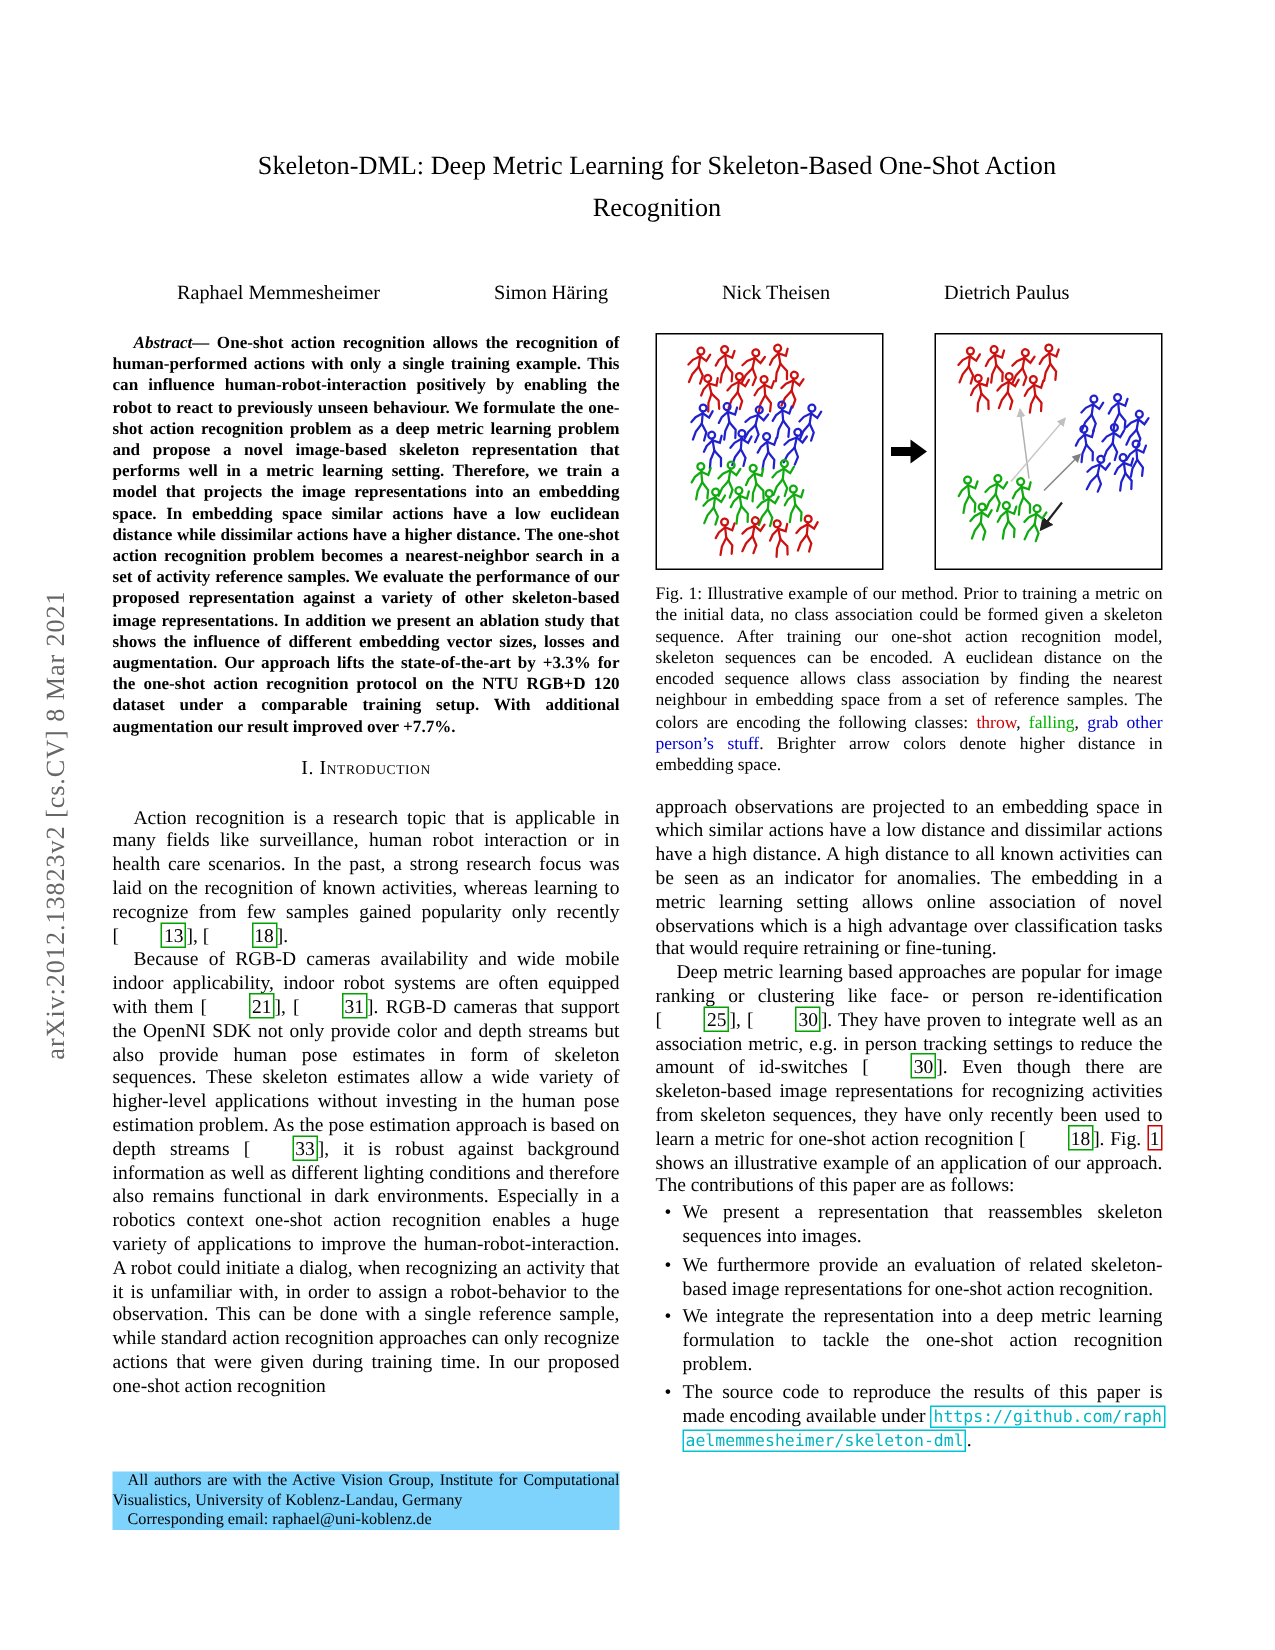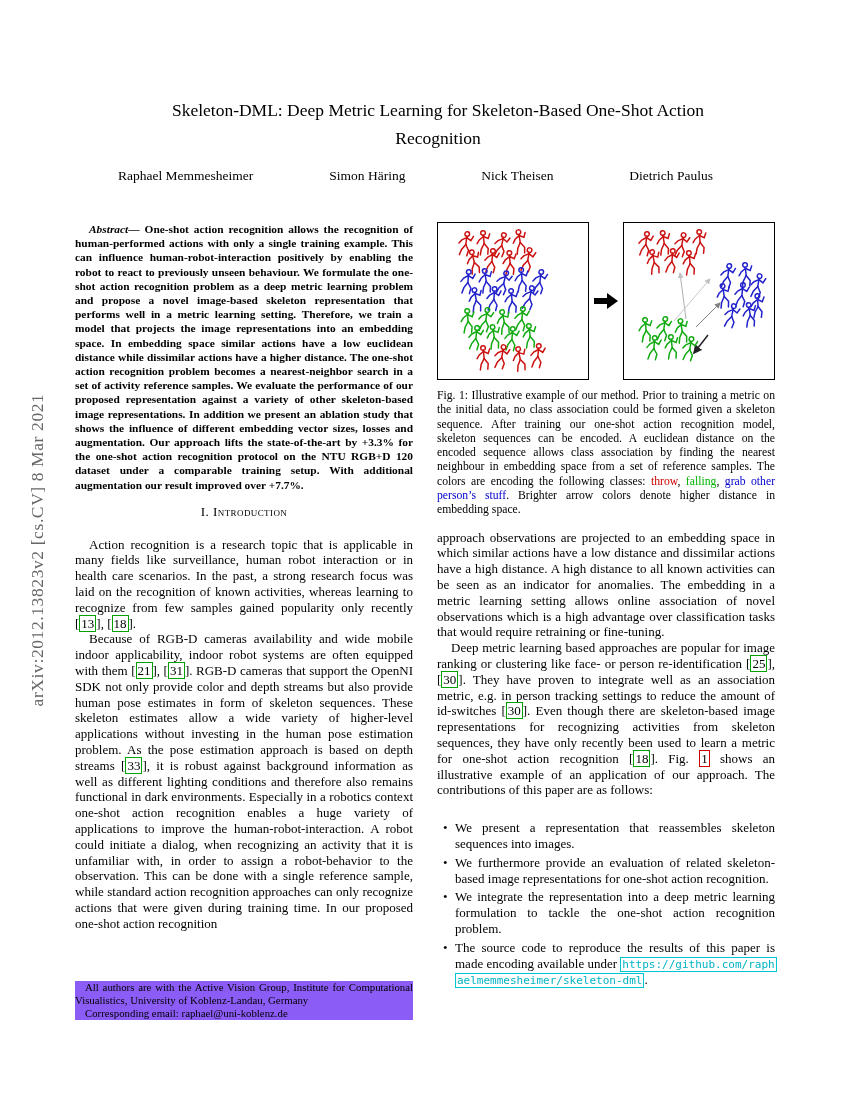--- a/index.html
+++ b/index.html
@@ -7,56 +7,56 @@
   body { width:850px; height:1100px; font-family:"Liberation Serif", serif; color:#000; }
   #page { position:relative; width:850px; height:1100px; overflow:hidden; background:#fff; }
 
   .arxiv-strip { position:absolute; top:550px; left:37px;
     transform:translate(-50%,-50%) rotate(-90deg); white-space:nowrap;
     font-size:17.5px; color:#666; letter-spacing:0.6px; }
 
   .title { position:absolute; top:96px; left:128px; width:620px; text-align:center;
     font-size:17.5px; line-height:1.6; }
 
-  .authors { position:absolute; top:168px; left:118px; width:595px;
+  .authors { position:absolute; top:187px; left:118px; width:595px;
     display:flex; justify-content:space-between; font-size:13.5px; }
 
   .col { position:absolute; top:222px; width:338px; font-size:13px; line-height:15.8px; text-align:justify; }
   .col-left  { left:75px; }
   .col-right { left:437px; }
 
   .abstract { font-weight:bold; font-size:11.4px; line-height:14.2px; text-indent:14px; text-align:justify; }
   .abstract .ab-label { font-style:italic; }
 
   h2.sec { font-size:13.2px; font-weight:normal; text-align:center;
     font-variant:small-caps; letter-spacing:0.4px; margin:12px 0 17px; }
 
   p.body { text-indent:14px; }
 
-  .cite   { border:1px solid #00A300; padding:0 1px; }
+  .cite   { border:1px solid #00A300; padding:0 1px;margin-left:28px; }
   .figref { border:1px solid #D00000; padding:0 1px; }
   .url    { font-family:"DejaVu Sans Mono", monospace; font-size:11px; color:#00B4C4;
             border:1px solid #00C4D4; padding:0 1px; word-break:break-all;
             box-decoration-break:clone; -webkit-box-decoration-break:clone; }
 
   .c-throw   { color:#CC0000; }
   .c-falling { color:#00B400; }
   .c-grab    { color:#0000CC; }
 
   .figure { display:flex; align-items:center; justify-content:space-between; margin-bottom:9px; }
   .panel  { width:152px; height:158px; border:1px solid #000; background:#fff; }
   .big-arrow { flex:0 0 auto; }
   .caption { font-size:11.7px; line-height:14.3px; text-align:justify; margin-bottom:12px; }
 
-  ul.contrib { list-style:none; margin-top:22px; }
+  ul.contrib { list-style:none; margin-top:2px; }
   ul.contrib li { position:relative; padding-left:18px; margin-bottom:3px; }
   ul.contrib li::before { content:"\2022"; position:absolute; left:6px; }
 
   .footnote { position:absolute; left:75px; top:981px; width:338px;
-    font-size:10.8px; line-height:13px; text-align:justify; background:#8b5cf6; }
+    font-size:10.8px; line-height:13px; text-align:justify; background:#7dd3fc; }
   .footnote p { text-indent:10px; }
 
   .sk-r { stroke:#CC1111; } .sk-b { stroke:#2222CC; } .sk-g { stroke:#11AA11; }
 </style>
 </head>
 <body>
 
 <div id="page">
 
   <svg width="0" height="0" style="position:absolute" aria-hidden="true">

